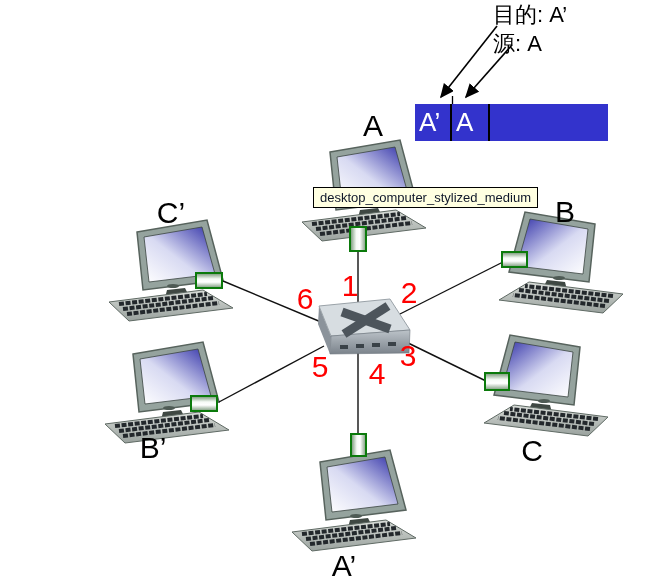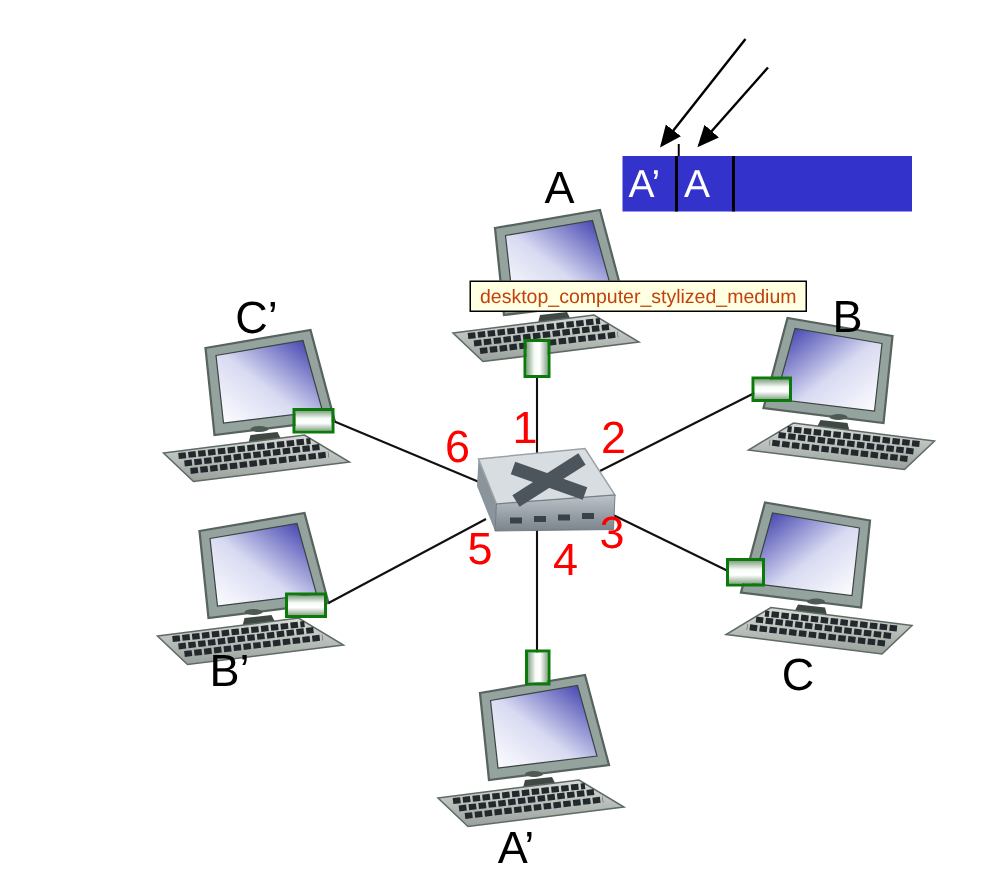--- a/index.html
+++ b/index.html
@@ -34,21 +34,21 @@
   }
   .frame-cell{
     height:37px;line-height:36px;color:#ffffff;font-size:26px;
     padding-left:4px;box-sizing:border-box;
   }
   .frame-cell.c1{width:37px;border-right:2px solid #000000;}
   .frame-cell.c2{width:38px;border-right:2px solid #000000;}
   .frame-cell.c3{width:118px;padding-left:0;}
   #tooltip{
     position:absolute;left:313px;top:187px;z-index:10;
-    background:#ffffe1;border:1px solid #000000;color:#c2410c;
+    background:#ffffe1;border:1px solid #000000;color:#0f172a;
     font-size:13px;padding:2px 6px;white-space:nowrap;
   }
 </style>
 </head>
 <body>
 
 <div id="canvas">
 
   <svg width="0" height="0" style="position:absolute" aria-hidden="true">
     <defs>
@@ -156,20 +156,24 @@
   <div class="host-label" style="left:153px;top:448px;">B’</div>
   <div class="host-label" style="left:171px;top:213px;">C’</div>
 
   <div class="port-num" style="left:350px;top:286px;">1</div>
   <div class="port-num" style="left:409px;top:293px;">2</div>
   <div class="port-num" style="left:408px;top:356px;">3</div>
   <div class="port-num" style="left:377px;top:374px;">4</div>
   <div class="port-num" style="left:320px;top:367px;">5</div>
   <div class="port-num" style="left:305px;top:299px;">6</div>
 
+  <div id="annotation">
+    <div>目的: A’</div>
+    <div>源: A</div>
+  </div>
 
   <div id="frame-bar">
     <div class="frame-cell c1">A’</div>
     <div class="frame-cell c2">A</div>
     <div class="frame-cell c3"></div>
   </div>
 
   <div id="tooltip">desktop_computer_stylized_medium</div>
 
 </div>

